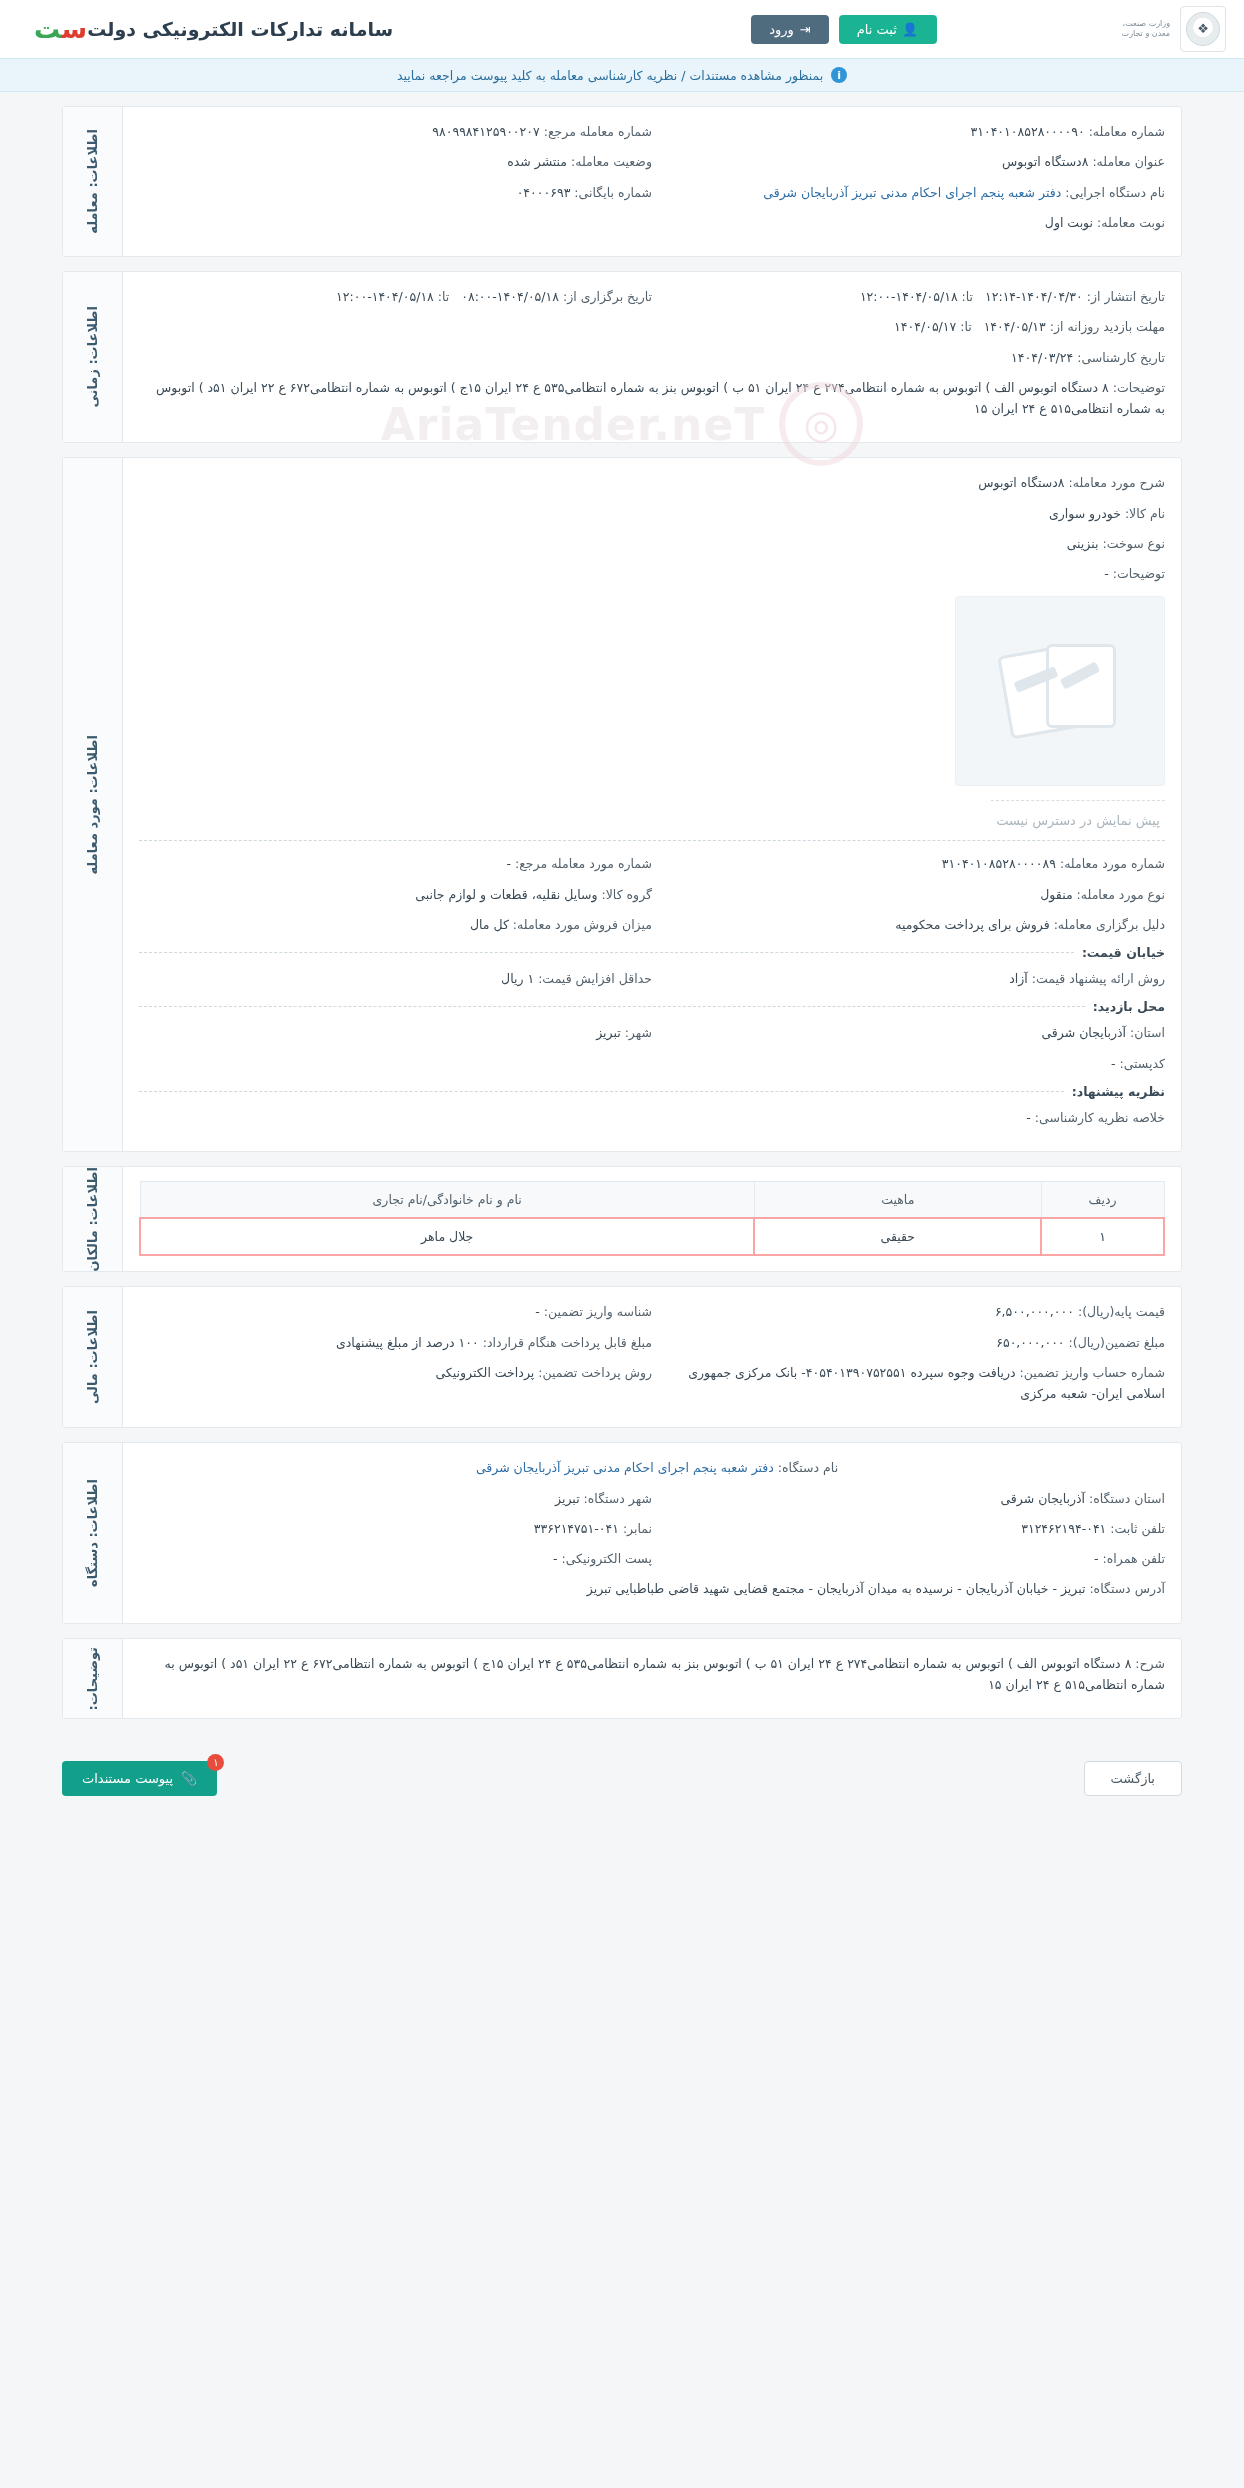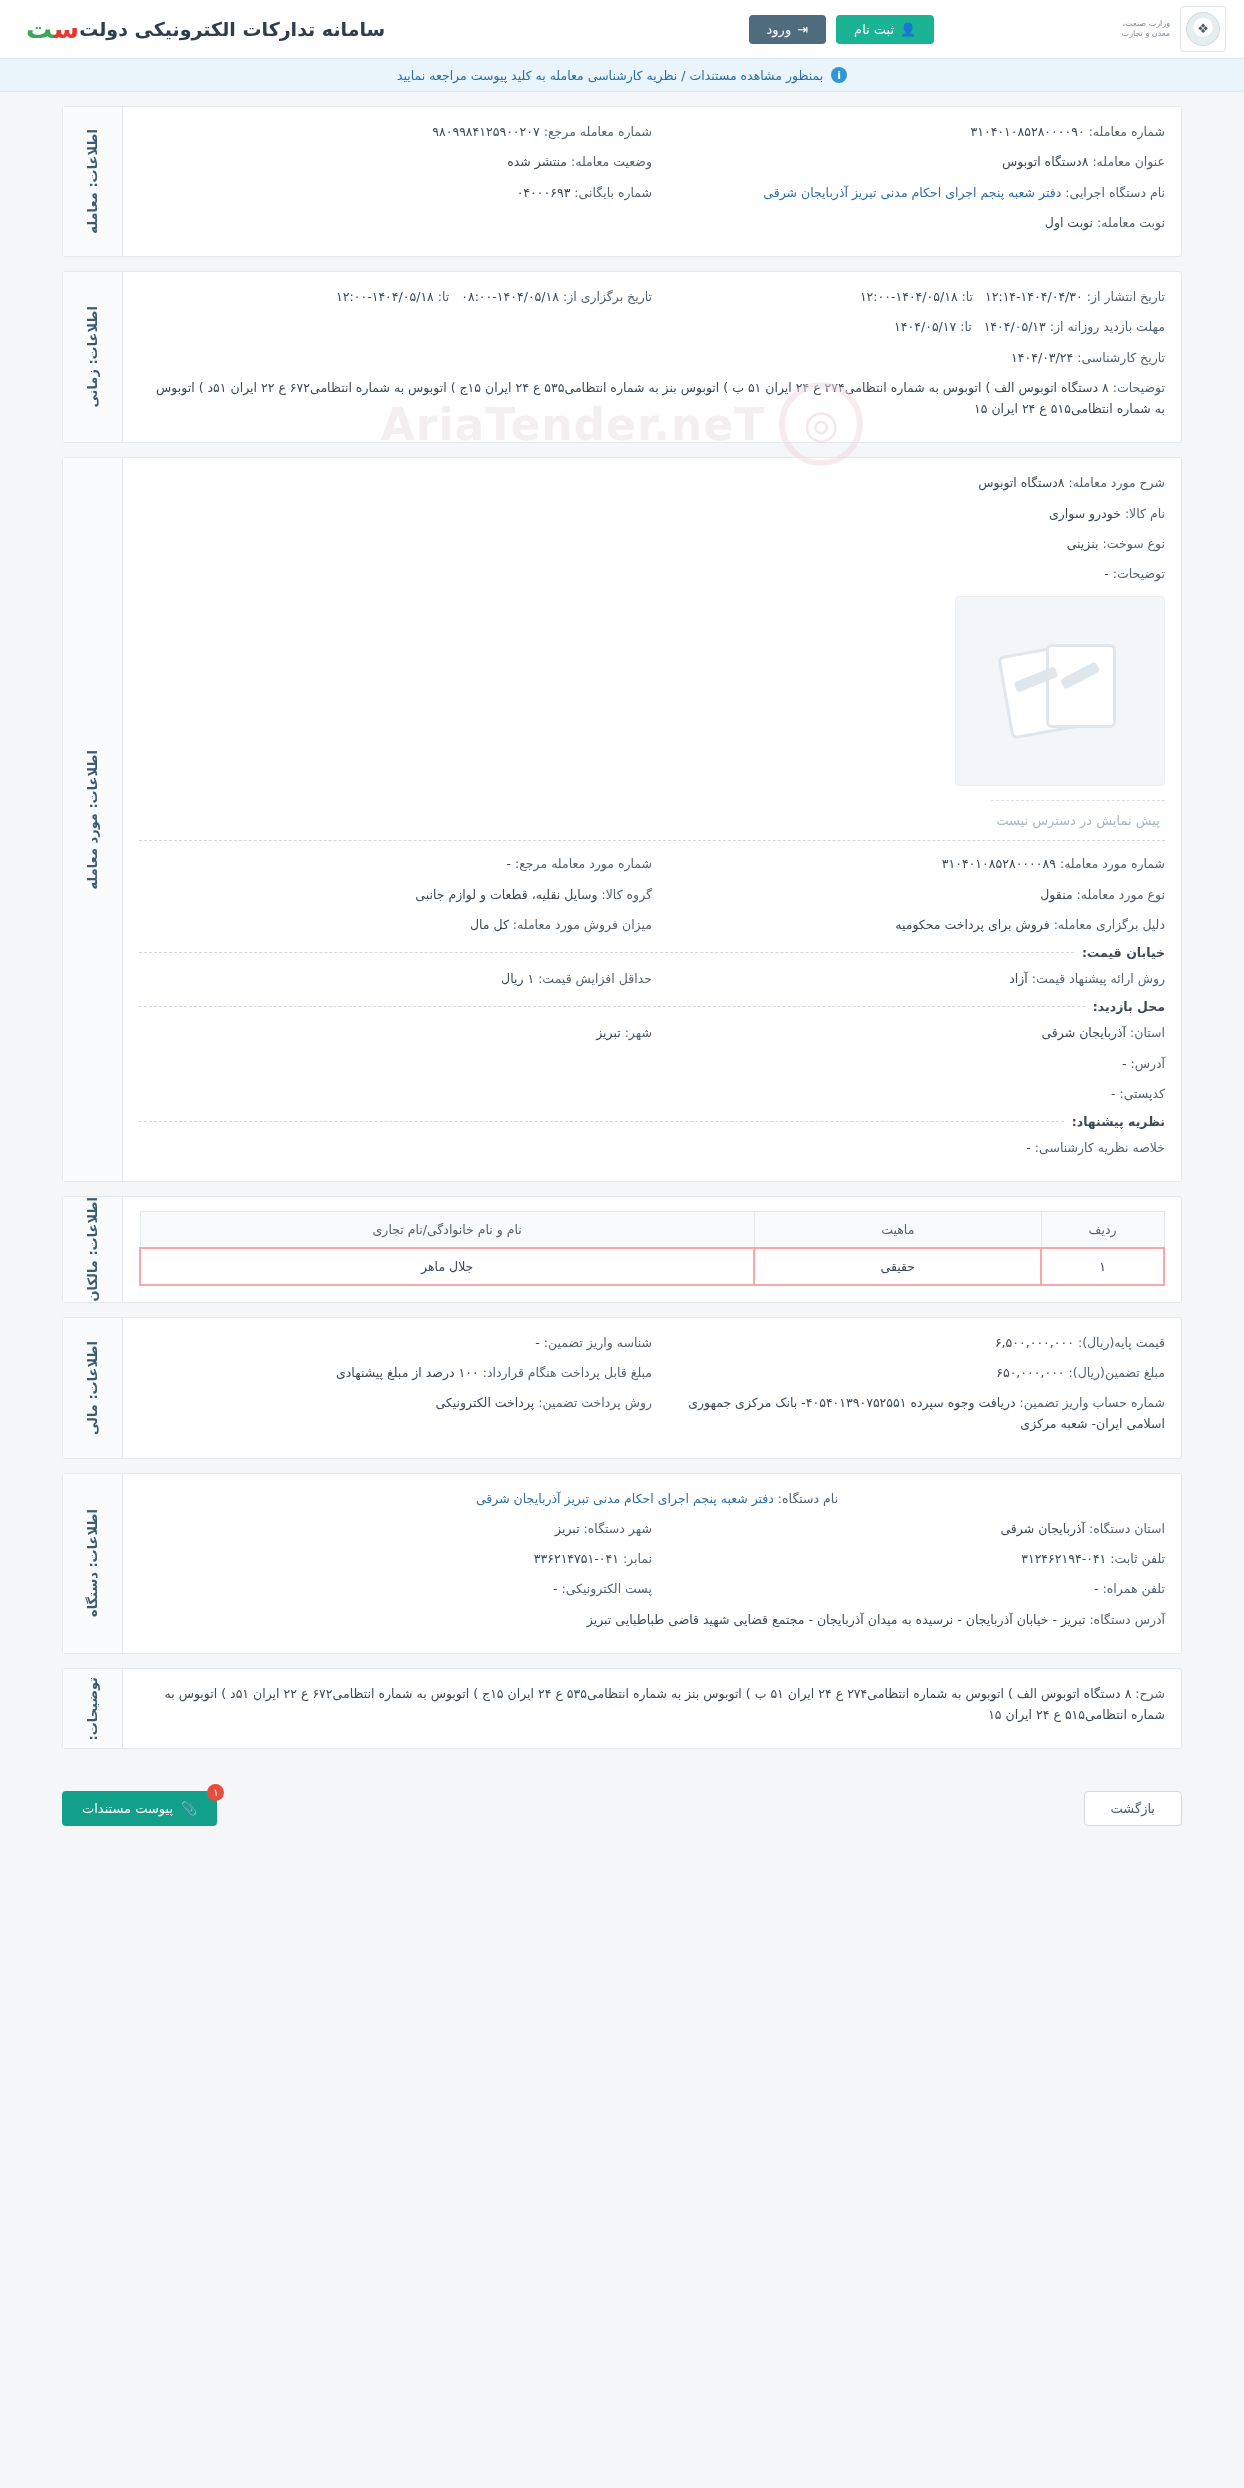--- a/index.html
+++ b/index.html
@@ -50,21 +50,21 @@
     width: 34px; height: 34px;
     border-radius: 50%;
     background: radial-gradient(circle at 50% 45%, #ffffff 0 40%, #e7ecef 41% 100%);
     border: 1px solid #cfd8de;
     display: flex; align-items: center; justify-content: center;
     font-size: 13px; color: #4a5c68;
   }
   .logo-right {
     order: 4;
     display: flex; align-items: flex-start; gap: 6px;
-    margin-left: 8px;
+    margin-left: 16px;
   }
   .brand-mark {
     font-size: 26px; font-weight: bold; color: #e03b2f;
   }
   .brand-mark .g { color: #3aa655; }
   .auth-buttons {
     order: 2;
     display: flex; align-items: center; gap: 10px;
     margin: 0 auto;
   }
@@ -519,26 +519,20 @@
         </div>
 
         <div class="row">
           <div class="cell">
             <span class="lbl">استان:</span>
             <span class="val">آذربایجان شرقی</span>
           </div>
           <div class="cell">
             <span class="lbl">شهر:</span>
             <span class="val">تبریز</span>
-          </div>
-        </div>
-        <div class="row">
-          <div class="cell full">
-            <span class="lbl">آدرس:</span>
-            <span class="val">-</span>
           </div>
         </div>
         <div class="row">
           <div class="cell full">
             <span class="lbl">کدپستی:</span>
             <span class="val">-</span>
           </div>
         </div>
 
         <div class="group-title">

